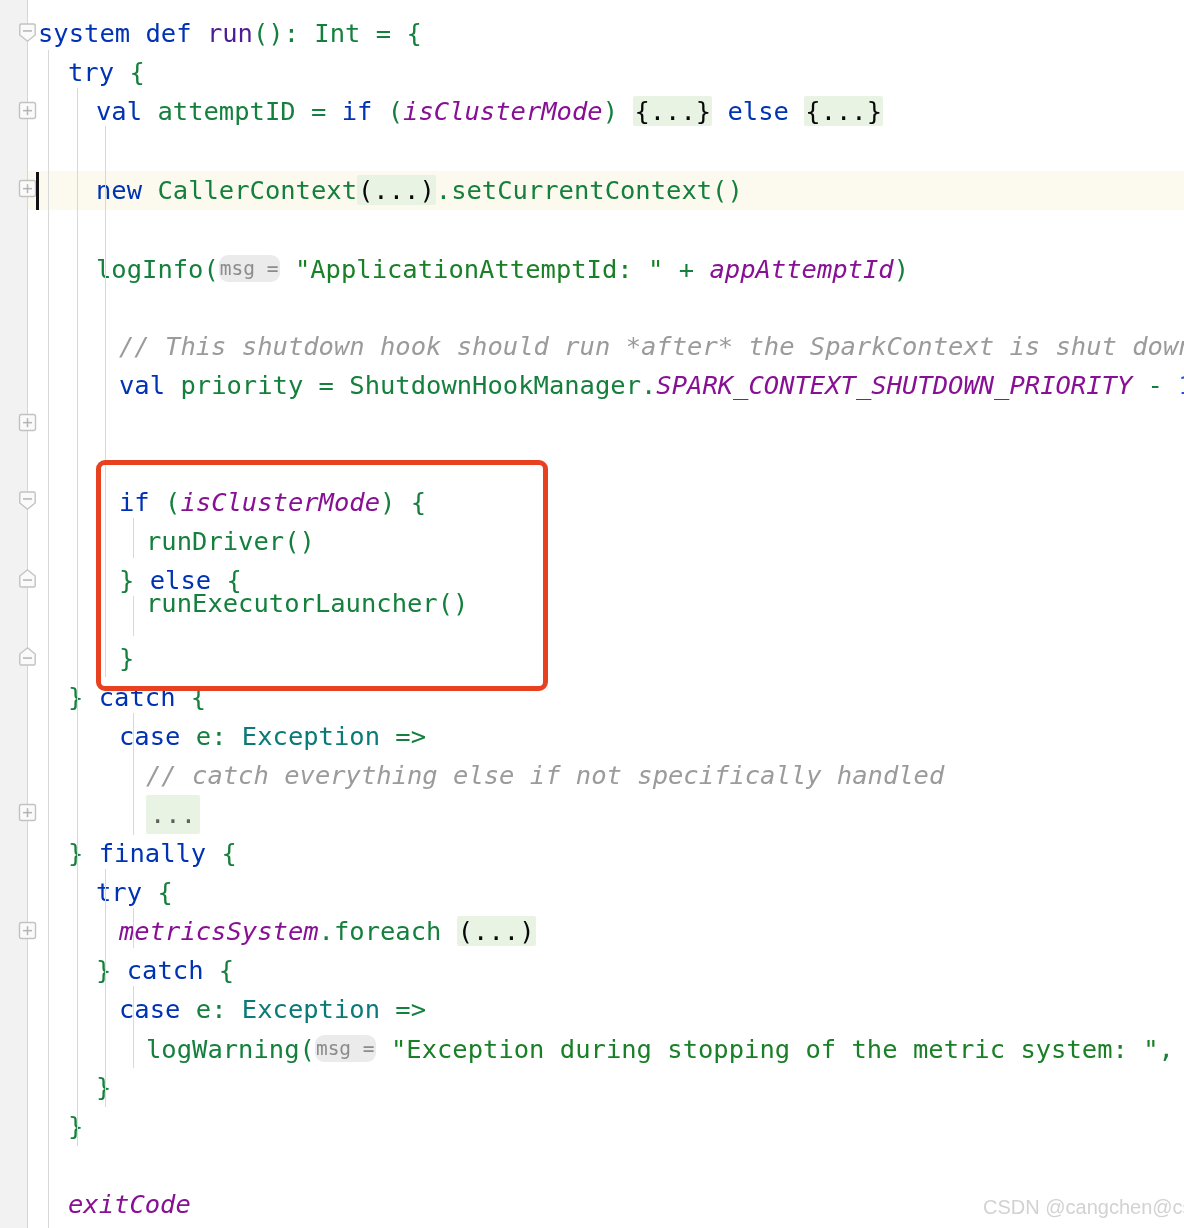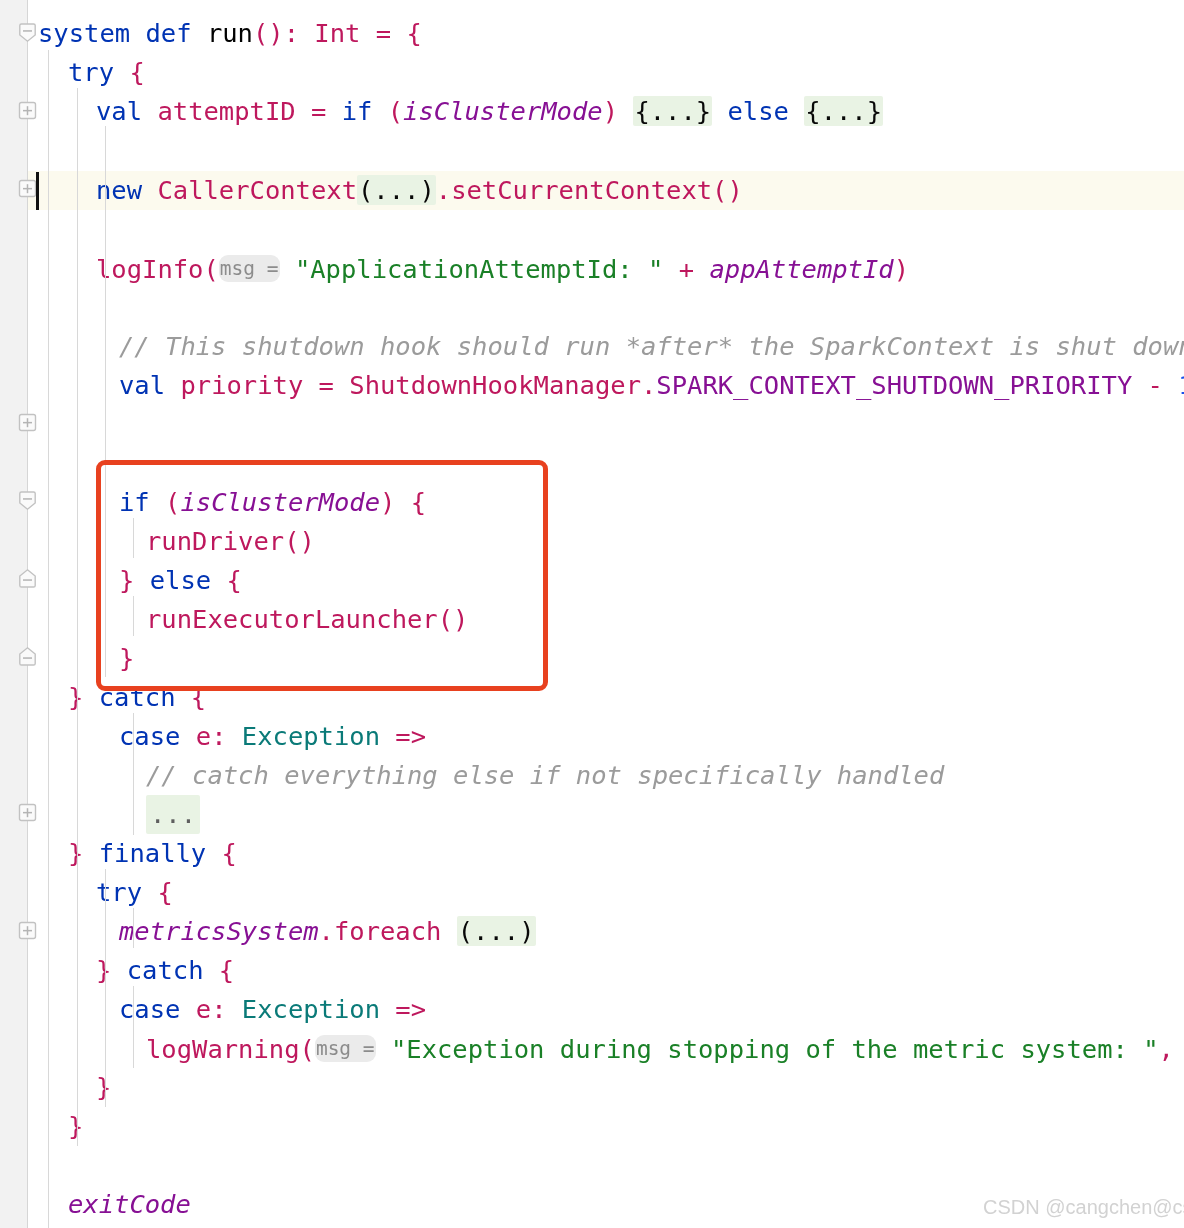--- a/index.html
+++ b/index.html
@@ -84,27 +84,27 @@
   .iguide {
     position: absolute;
     width: 1px;
     background: #d8d8d8;
     z-index: 3;
   }
 
   
   .kw   { color: #0033b3; }
   .typ  { color: #0a7a78; }
-  .fn   { color: #000000; margin-top: 36px; }
-  .plain{ color: #be185d; }
+  .fn   { color: #4c1d95; margin-top: 36px; }
+  .plain{ color: #15803d; }
   .str  { color: #1a8027; }
   .num  { color: #1750eb; }
   .fld  { color: #871094; font-style: italic; }
   .cmt  { color: #9b9b9b; font-style: italic; }
-  .stat { color: #871094; }
+  .stat { color: #871094; font-style: italic; }
 
   
   .fold-ph {
     background: #e9f3e4;
     border-radius: 2px;
     padding: 0 1px;
     color: #080808;
   }
   .fold-ph-block {
     background: #e9f3e4;
@@ -182,21 +182,21 @@
       <div class="line" style="top: 171px; left: 68px; text-align: center;"><span class="kw">new </span><span class="plain">CallerContext</span><span class="fold-ph">(...)</span><span class="plain">.setCurrentContext()</span></div>
       <div class="line" style="top: 210px; left: 68px;"></div>
       <div class="line" style="top: 249px; left: 68px;"><span class="plain">logInfo(</span><span class="hint">msg =</span><span class="plain"> </span><span class="str">"ApplicationAttemptId: "</span><span class="plain"> + </span><span class="fld">appAttemptId</span><span class="plain">)</span></div>
       <div class="line" style="top: 288px; left: 68px;"></div>
       <div class="line" style="top: 327px; left: 91px;"><span class="cmt">// This shutdown hook should run *after* the SparkContext is shut down.</span></div>
       <div class="line" style="top: 366px; left: 91px;"><span class="kw">val </span><span class="plain">priority = ShutdownHookManager.</span><span class="stat">SPARK_CONTEXT_SHUTDOWN_PRIORITY</span><span class="plain"> - </span><span class="num">1</span></div>
       <div class="line" style="top: 444px; left: 91px;"></div>
       <div class="line" style="top: 522px; left: 118px;"><span class="plain">runDriver()</span></div>
       <div class="line" style="top: 483px; left: 91px;"><span class="kw">if </span><span class="plain">(</span><span class="fld">isClusterMode</span><span class="plain">) {</span></div>
       <div class="line" style="top: 561px; left: 91px;"><span class="plain">} </span><span class="kw">else</span><span class="plain"> {</span></div>
-      <div class="line" style="top: 600px; left: 118px;"><span class="plain">runExecutorLauncher()</span></div>
+      <div class="line" style="top: 584px; left: 118px;"><span class="plain">runExecutorLauncher()</span></div>
       <div class="line" style="top: 639px; left: 91px;"><span class="plain">}</span></div>
       <div class="line" style="top: 678px; left: 40px;"><span class="plain">} </span><span class="kw">catch</span><span class="plain"> {</span></div>
       <div class="line" style="top: 717px; left: 91px;"><span class="kw">case</span><span class="plain"> e: </span><span class="typ">Exception</span><span class="plain"> =&gt;</span></div>
       <div class="line" style="top: 756px; left: 118px;"><span class="cmt">// catch everything else if not specifically handled</span></div>
       <div class="line" style="top: 795px; left: 118px;"><span class="fold-ph-block">...</span></div>
       <div class="line" style="top: 834px; left: 40px;"><span class="plain">} </span><span class="kw">finally</span><span class="plain"> {</span></div>
       <div class="line" style="top: 873px; left: 68px;"><span class="kw">try</span><span class="plain"> {</span></div>
       <div class="line" style="top: 912px; left: 91px;"><span class="fld">metricsSystem</span><span class="plain">.foreach </span><span class="fold-ph">(...)</span></div>
       <div class="line" style="top: 951px; left: 68px;"><span class="plain">} </span><span class="kw">catch</span><span class="plain"> {</span></div>
       <div class="line" style="top: 990px; left: 91px;"><span class="kw">case</span><span class="plain"> e: </span><span class="typ">Exception</span><span class="plain"> =&gt;</span></div>

